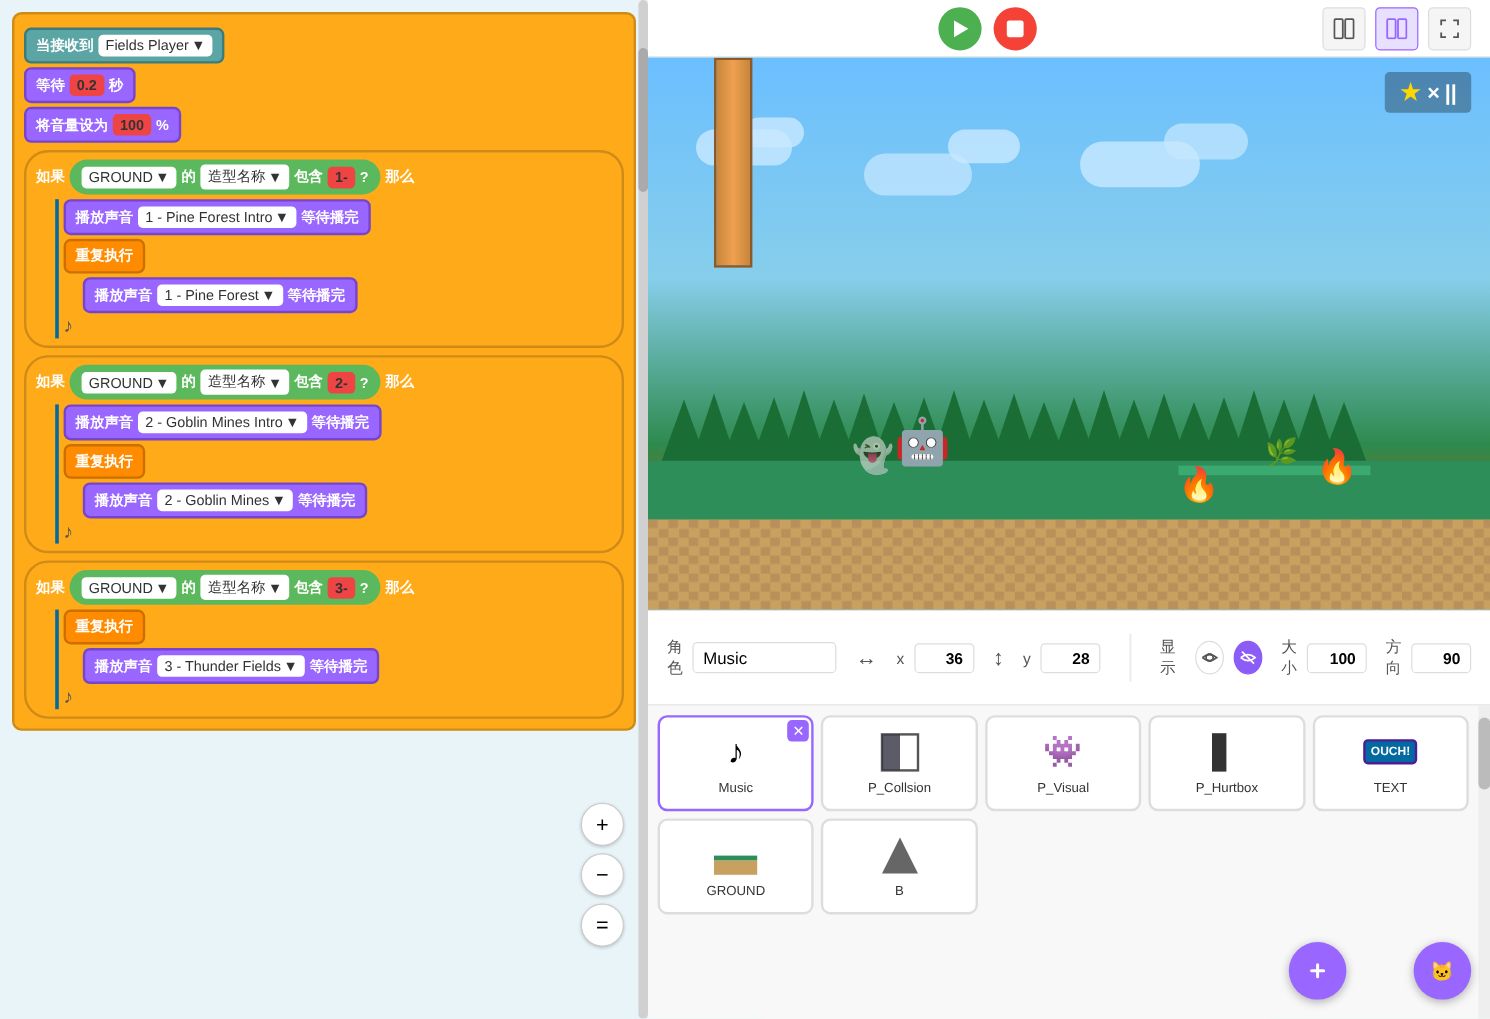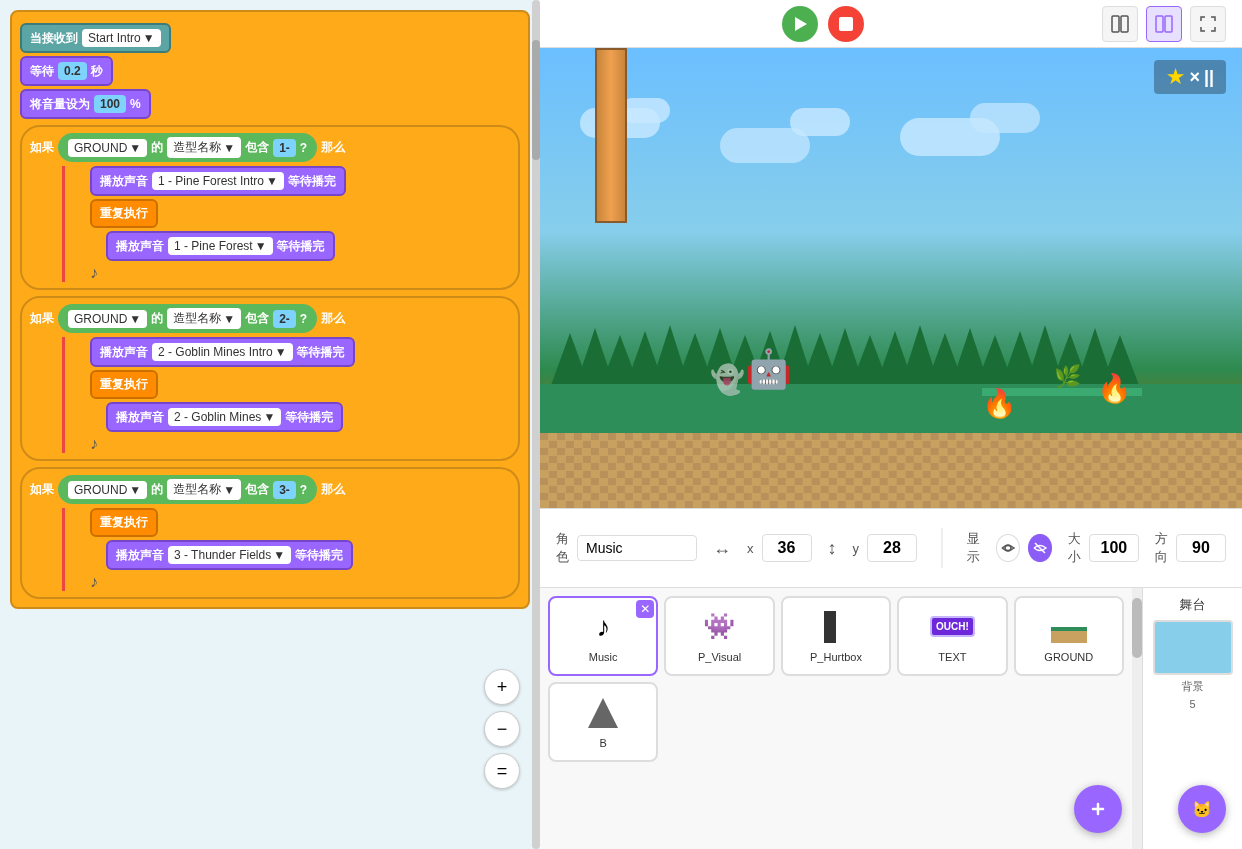--- a/index.html
+++ b/index.html
@@ -64,21 +64,21 @@
       background: #ff8c00;
       border: 2px solid #cc6f00;
       border-radius: 6px;
       padding: 4px 8px;
       display: flex;
       align-items: center;
       gap: 4px;
     }
 
     .block-value {
-      background: #7dd3fc;
+      background: #ef4444;
       border-radius: 4px;
       padding: 2px 6px;
       font-size: 12px;
       color: #333;
       font-weight: bold;
     }
 
     .block-dropdown {
       background: #fff;
       border-radius: 4px;
@@ -104,23 +104,23 @@
     }
 
     .if-header {
       display: flex;
       align-items: center;
       gap: 4px;
       margin-bottom: 4px;
     }
 
     .if-body {
-      margin-left: 32px;
-      border-left: 3px solid #ef4444;
-      padding-left: 25px;
+      margin-left: 16px;
+      border-left: 3px solid #0369a1;
+      padding-left: 4px;
     }
 
     .block-condition {
       background: #5cb85c;
       border-radius: 16px;
       padding: 4px 10px;
       display: flex;
       align-items: center;
       gap: 4px;
     }
@@ -255,27 +255,27 @@
       align-items: center;
       gap: 8px;
     }
 
     .info-label {
       font-size: 13px;
       color: #555;
     }
 
     .info-value {
-      font-size: 16px;
+      font-size: 13px;
       font-weight: bold;
       border: 1px solid #ddd;
       border-radius: 4px;
       padding: 4px 8px;
       min-width: 50px;
-      text-align: center;
+      text-align: right;
     }
 
     .sprite-name-input {
       border: 1px solid #ddd;
       border-radius: 4px;
       padding: 4px 8px;
       font-size: 14px;
       width: 120px;
     }
 
@@ -449,21 +449,21 @@
 <body>
 
 <div id="code-panel">
 
   <div class="block-group">
 
     <div class="block-row">
       <div class="block-teal">
         <span class="block-text">当接收到</span>
         <div class="block-dropdown">
-          <span>Start Intro</span>
+          <span>Fields Player</span>
           <span>▼</span>
         </div>
       </div>
     </div>
 
     <div class="block-row">
       <div class="block-purple">
         <span class="block-text">等待</span>
         <div class="block-value">0.2</div>
         <span class="block-text">秒</span>
@@ -799,41 +799,50 @@
       <div class="sprite-item selected">
         <div class="delete-btn">✕</div>
         <div class="sprite-thumb">
           <span style="font-size:28px;">♪</span>
         </div>
         <span class="sprite-name">Music</span>
       </div>
 
 
 
+      <div class="sprite-item">
+        <div class="sprite-thumb">
+          <svg width="40" height="40" viewBox="0 0 40 40">
+              <rect x="5" y="5" width="30" height="30" fill="none" stroke="#555" stroke-width="2"></rect>
+              <rect x="5" y="5" width="15" height="30" fill="#334" opacity="0.8"></rect>
+            </svg>
+        </div>
+        <span class="sprite-name">P_Collsion</span>
+      </div>
 
       <div class="sprite-item">
         <div class="sprite-thumb">
           <span style="font-size:26px;">👾</span>
         </div>
         <span class="sprite-name">P_Visual</span>
       </div>
 
       <div class="sprite-item">
         <div class="sprite-thumb">
           <svg width="40" height="40" viewBox="0 0 40 40">
               <rect x="8" y="4" width="12" height="32" fill="#333"></rect>
             </svg>
         </div>
         <span class="sprite-name">P_Hurtbox</span>
       </div>
 
 
       <div class="sprite-item">
         <div class="sprite-thumb">
-          <div style="font-size:10px;font-weight:bold;color:white;background:#6d28d9;padding:3px 4px;border-radius:4px;border:2px solid #c4b5fd;">OUCH!</div>
+          <div style="font-size:10px;font-weight:bold;color:white;background:#0369a1;padding:3px 4px;border-radius:4px;border:2px solid #4c1d95;">OUCH!</div>
         </div>
         <span class="sprite-name">TEXT</span>
       </div>
 
       <div class="sprite-item">
         <div class="sprite-thumb">
           <svg width="40" height="40" viewBox="0 0 40 40">
             <rect x="2" y="24" width="36" height="12" fill="#c8a060"></rect>
             <rect x="2" y="20" width="36" height="4" fill="#2d8e5a"></rect>
           </svg>
@@ -848,26 +857,20 @@
             </svg>
         </div>
         <span class="sprite-name">B</span>
       </div>
     </div>
 
     <div class="sprite-scrollbar">
       <div class="sprite-scrollbar-thumb"></div>
     </div>
 
-    <div id="stage-panel">
-      <span class="stage-panel-title">舞台</span>
-      <div class="stage-thumb"></div>
-      <span class="stage-bg-count">背景</span>
-      <span class="stage-bg-count">5</span>
-    </div>
 
     <div class="add-sprite-btn" style="right:120px;">
       <svg width="24" height="24" viewBox="0 0 24 24">
           <circle cx="12" cy="12" r="10" fill="#9966ff"></circle>
           <path d="M12,7 L12,17 M7,12 L17,12" stroke="white" stroke-width="2.5" stroke-linecap="round"></path>
         </svg>
     </div>
 
     <div class="add-stage-btn">
       <svg width="28" height="28" viewBox="0 0 28 28">

